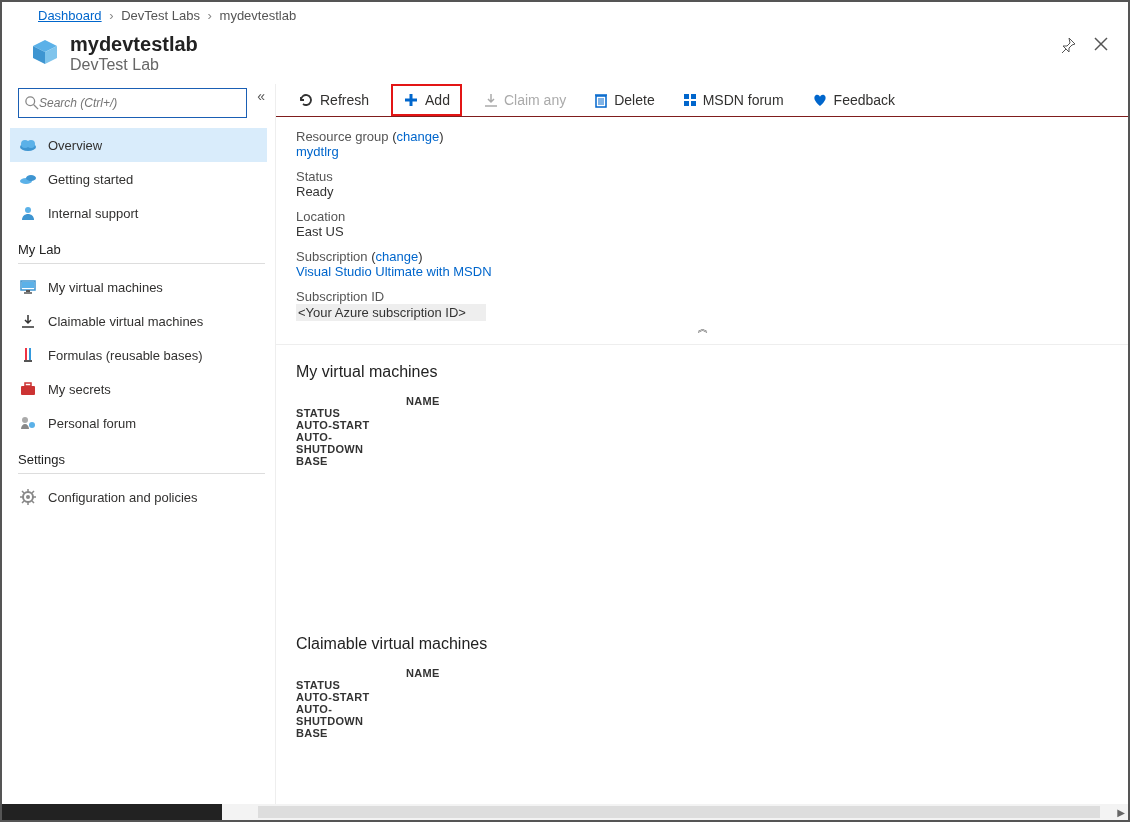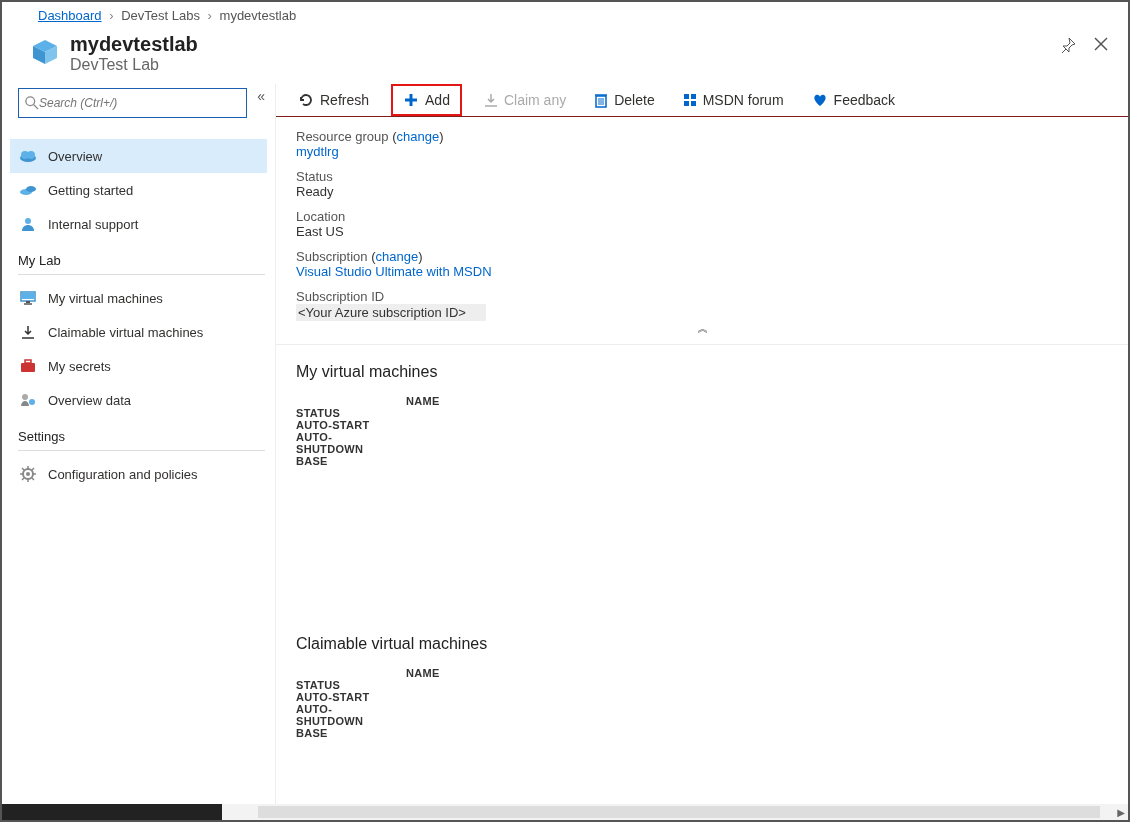--- a/index.html
+++ b/index.html
@@ -19,21 +19,21 @@
 .header .subtitle { font-size: 16px; color: #666; }
 .header .right-icons { position: absolute; right: 20px; top: 10px; display: flex; gap: 18px; }
 .header .right-icons span { cursor: pointer; font-size: 16px; color: #333; }
 
 
 .layout { display: flex; height: calc(100% - 78px); }
 .sidebar { width: 274px; border-right: 1px solid #eee; padding: 0 10px 0 16px; position: relative; }
 .main { flex: 1; display: flex; flex-direction: column; overflow: hidden; }
 
 
-.search-wrap { display: flex; margin: 4px 0 21px 0; }
+.search-wrap { display: flex; margin: 4px 0 10px 0; }
 .search-box { flex: 1; display: flex; align-items: center; border: 1px solid #1a5fb4; height: 30px; padding: 0 6px; }
 .search-box input { border: none; outline: none; flex: 1; font-size: 12px; font-style: italic; color: #888; }
 .collapse-chevrons { margin-left: 10px; font-size: 14px; color: #555; cursor: pointer; }
 
 .nav-item { display: flex; align-items: center; height: 34px; padding: 0 4px 0 8px; font-size: 13px; color: #323130; cursor: pointer; margin-left: -8px; margin-right: -2px; }
 .nav-item.active { background: #d9ecfb; }
 .nav-item .icon { width: 20px; height: 20px; margin-right: 10px; display: inline-flex; align-items: center; justify-content: center; }
 .section-label { font-size: 13px; color: #222; font-weight: 400; margin: 12px 0 6px 0; }
 .section-divider { border: none; border-top: 1px solid #ddd; margin: 2px 0 6px 0; }
 
@@ -167,36 +167,46 @@
       <span class="icon">
           <svg width="14" height="14" viewBox="0 0 14 14">
             <path d="M7 1v8m-3-3l3 3 3-3" fill="none" stroke="#333" stroke-width="1.5"></path>
             <line x1="1" y1="13" x2="13" y2="13" stroke="#333" stroke-width="1.5"></line>
           </svg>
         </span>
       <span>Claimable virtual machines</span>
     </div>
     <div class="nav-item">
       <span class="icon">
+          <svg width="14" height="16" viewBox="0 0 14 16">
+            <rect x="4" y="1" width="2" height="12" fill="#e34"></rect>
+            <rect x="8" y="1" width="2" height="12" fill="#39d"></rect>
+            <rect x="3" y="13" width="8" height="2" fill="#555"></rect>
+          </svg>
+        </span>
+      <span>Formulas (reusable bases)</span>
+    </div>
+    <div class="nav-item">
+      <span class="icon">
           <svg width="16" height="14" viewBox="0 0 16 14">
             <rect x="1" y="4" width="14" height="9" fill="#c33" rx="1"></rect>
             <rect x="5" y="1" width="6" height="3" fill="none" stroke="#c33" stroke-width="1.5"></rect>
           </svg>
         </span>
       <span>My secrets</span>
     </div>
     <div class="nav-item">
       <span class="icon">
           <svg width="16" height="14" viewBox="0 0 16 14">
             <circle cx="5" cy="4" r="3" fill="#aaa"></circle>
             <path d="M1 13c0-3 2-5 4-5s4 2 4 5" fill="#888"></path>
             <circle cx="12" cy="9" r="3" fill="#5bb1e8"></circle>
           </svg>
         </span>
-      <span>Overview data</span>
+      <span>Personal forum</span>
     </div>
 
     <div class="section-label">Settings</div>
     <hr class="section-divider">
 
     <div class="nav-item">
       <span class="icon">
           <svg width="16" height="16" viewBox="0 0 16 16">
             <circle cx="8" cy="8" r="5" fill="none" stroke="#888" stroke-width="2"></circle>
             <circle cx="8" cy="8" r="2" fill="#888"></circle>

